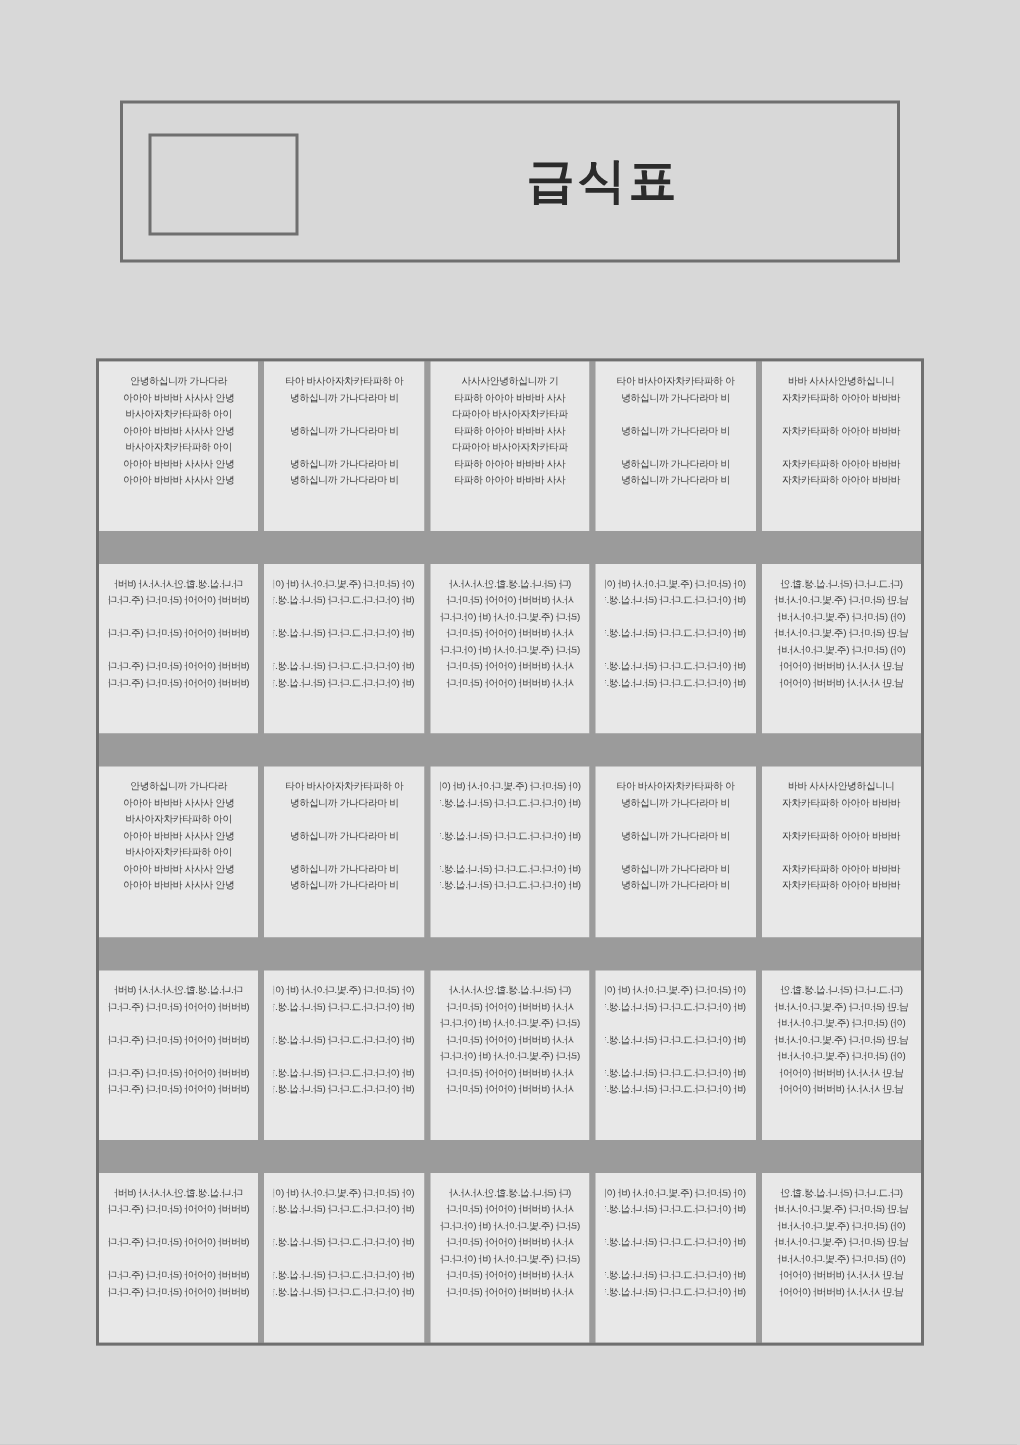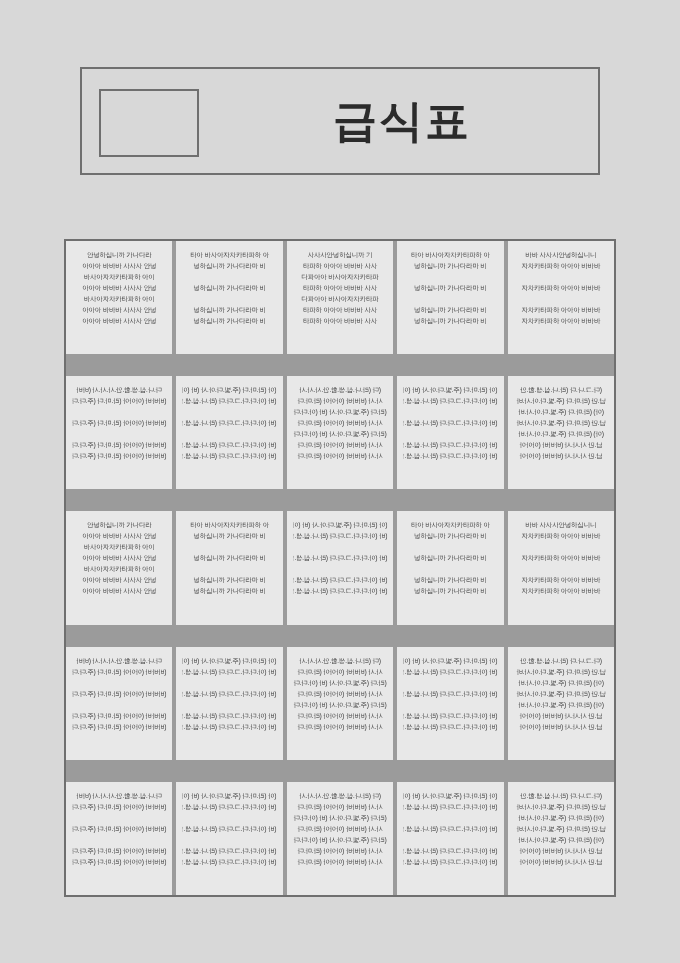--- a/index.html
+++ b/index.html
@@ -46,21 +46,21 @@
   }
   .title-text {
     position: absolute;
     left: 130px;
     top: 0;
     width: 380px;
     height: 104px;
     display: flex;
     align-items: center;
     justify-content: center;
-    font-size: 44px;
+    font-size: 32px;
     font-weight: bold;
     color: #2b2b2b;
     letter-spacing: 2px;
   }
 
   
   .table-wrap {
     position: absolute;
     left: 64px;
     top: 239px;

